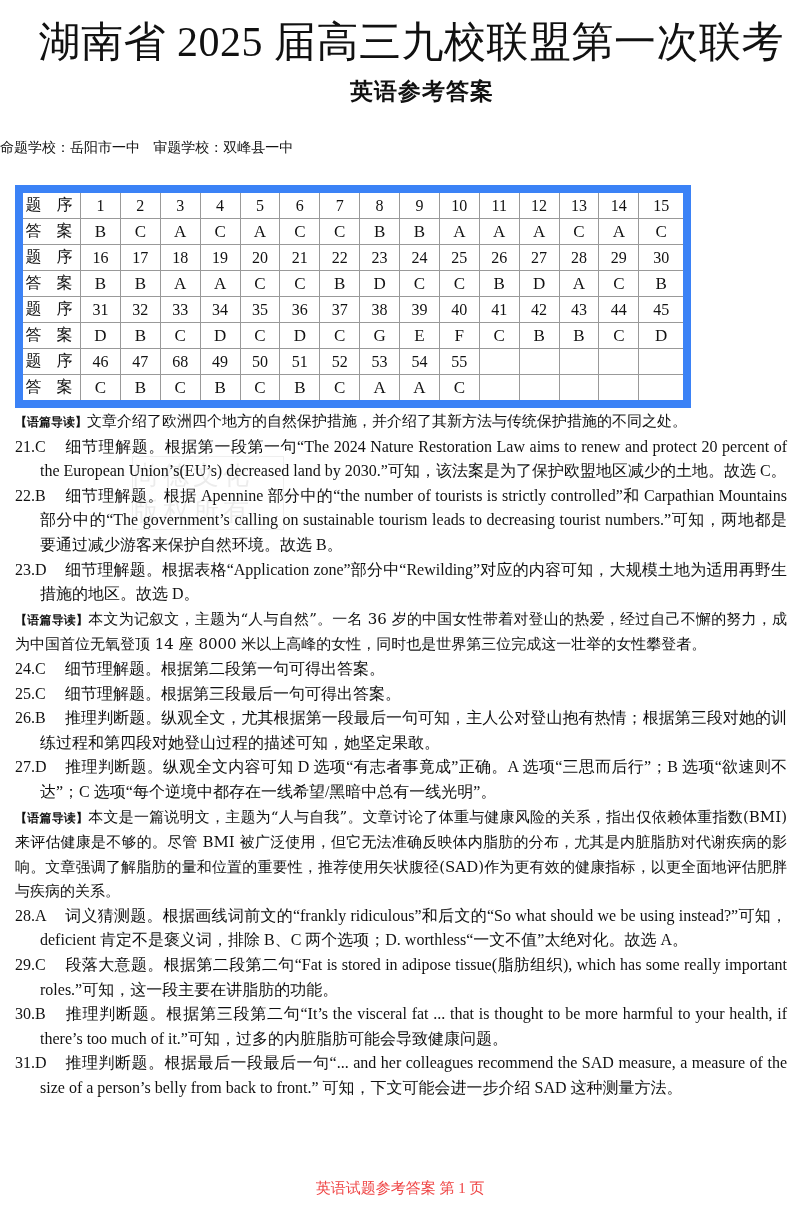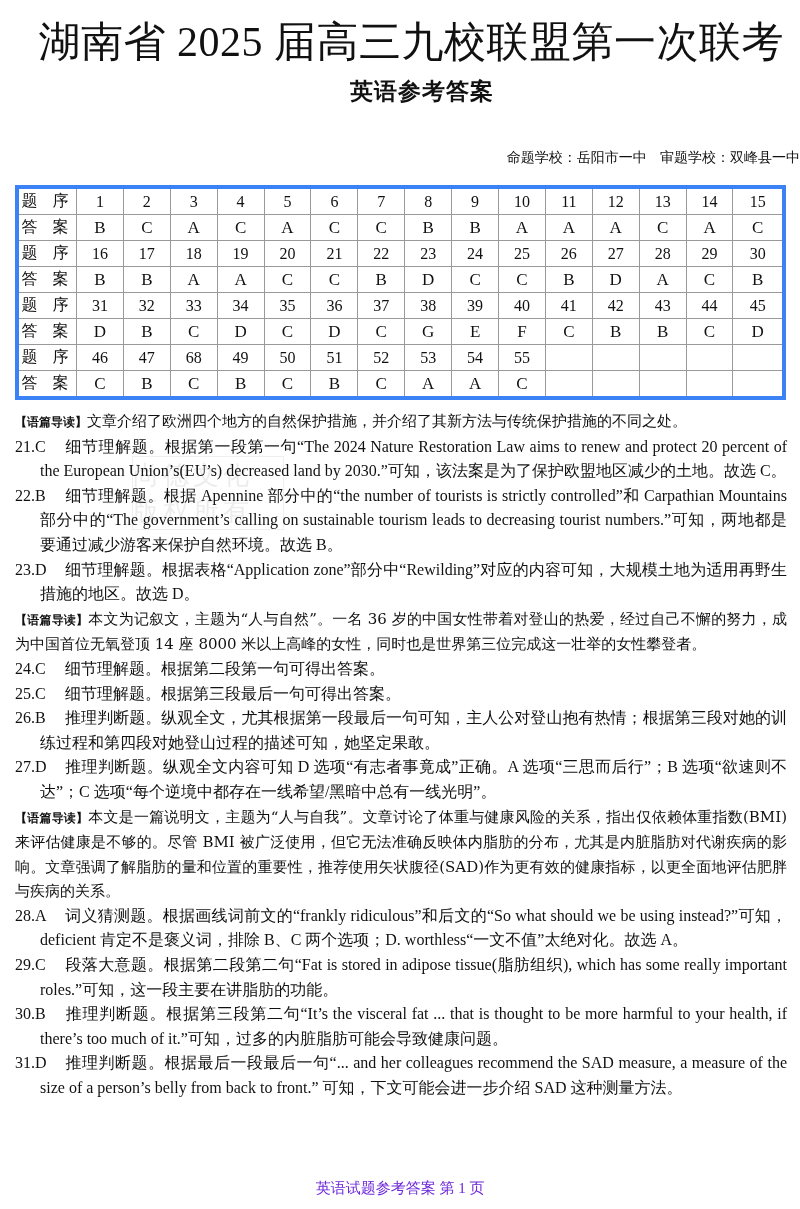--- a/index.html
+++ b/index.html
@@ -12,27 +12,27 @@
     position: absolute; left: 0; right: 16px; top: 14px; text-align: right;
     font-family: "Liberation Serif", "DejaVu Serif", serif;
     font-size: 42px; letter-spacing: 0.5px; color: #111; white-space: nowrap;
   }
   .subtitle {
     position: absolute; left: 0; right: 0; top: 76px; text-align: center;
     font-family: "DejaVu Sans", sans-serif; font-weight: bold;
     font-size: 23px; letter-spacing: 1px; color: #111; padding-left: 44px;
   }
   .schools {
-    position: absolute; left: 0; right: 0; top: 149px; text-align: right;
+    position: absolute; left: 0; right: 0; top: 139px; text-align: left;
     font-family: "DejaVu Serif", serif; font-size: 14px; color: #111;
     white-space: pre;
   }
   table.answers {
-    position: absolute; left: 15px; top: 185px; width: 771px; height: 209px;
-    border-collapse: collapse; border: 4px solid #3b82f6;
+    position: absolute; left: 15px; top: 185px; width: 676px; height: 209px;
+    border-collapse: collapse; border: 8px solid #3b82f6;
     font-family: "Liberation Serif", "DejaVu Serif", serif; font-size: 16px;
   }
   table.answers td {
     border: 1px solid #999; text-align: center; padding: 0; height: 25px;
     color: #111;
   }
   table.answers td.head {
     width: 57px; font-family: "DejaVu Serif", serif; font-size: 16px; letter-spacing: 5px;
   }
   table.answers tr.ans td.cell { font-weight: normal; font-size: 17px; }
@@ -41,21 +41,21 @@
     font-family: "Liberation Serif", "DejaVu Serif", serif;
     font-size: 16px; line-height: 24.6px; color: #111;
   }
   .guide { text-align: justify; }
   .guide .lbl { font-family: Liberation Serif, serif; font-weight: bold; font-size: 12px; }
   .guide .txt { font-family: "DejaVu Serif", serif; font-size: 15px; }
   .item { padding-left: 25px; text-indent: -25px; text-align: justify; }
   .item .num { display: inline-block; text-indent: 0; width: 50px; margin-right: 0; }
   .footer {
     position: absolute; left: 0; right: 0; top: 1179px; text-align: center;
-    font-family: "Liberation Serif", "DejaVu Serif", serif; font-size: 15px; color: #6d28d9;
+    font-family: "Liberation Serif", "DejaVu Serif", serif; font-size: 15px; color: #ef4444;
   }
   .watermark {
     position: absolute; left: 108px; top: 456px; width: 150px;
     font-family: Liberation Sans, sans-serif; font-size: 26px; line-height: 36px;
     color: rgba(120,120,120,0.14); text-align: left; letter-spacing: 4px;
     border: 1px solid rgba(120,120,120,0.12); pointer-events: none; margin-left: 24px;
   }
 </style>
 </head>
 <body>

